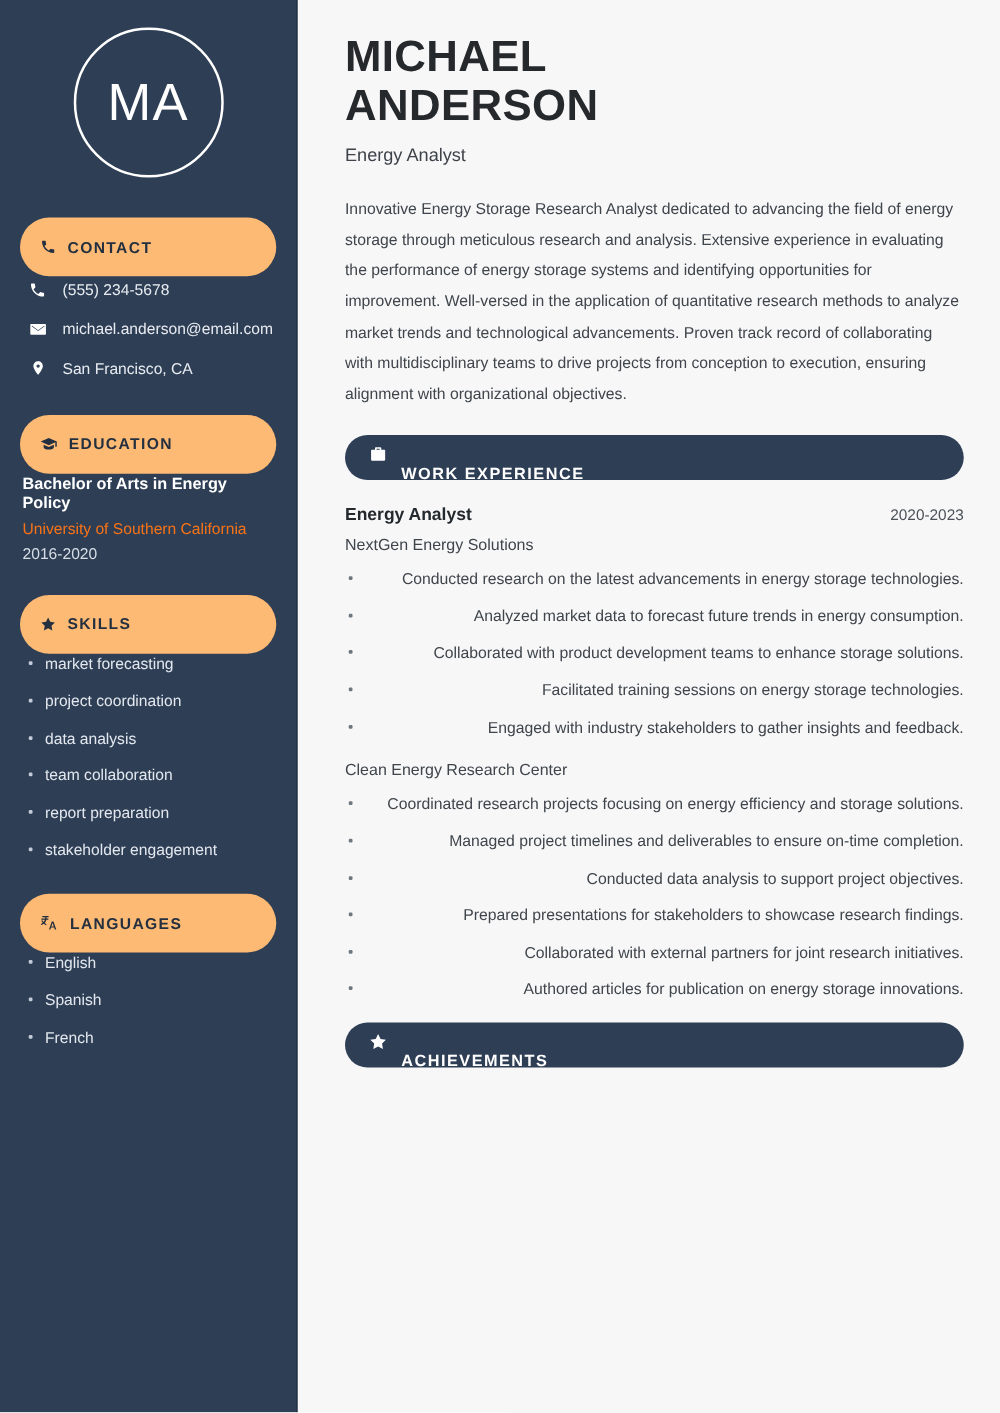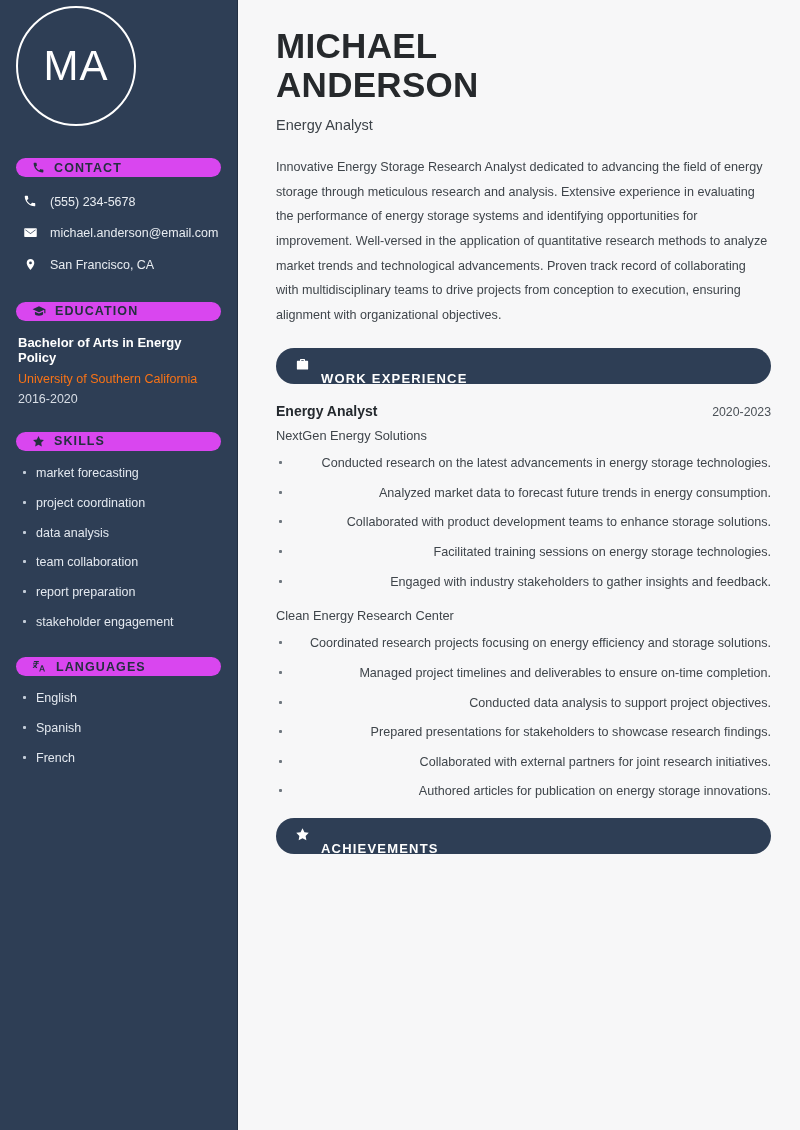--- a/index.html
+++ b/index.html
@@ -25,22 +25,22 @@
     width: 238px;
     flex: 0 0 238px;
     background: #2e3e55;
     border-right: 1px solid #222f42;
     padding: 0 16px;
     position: relative;
   }
 
   .monogram-wrap {
     display: flex;
-    justify-content: flex-start;
-    padding-top: 6px;
+    justify-content: center;
+    padding-top: 22px;
     padding-bottom: 6px;
   }
   .monogram {
     width: 120px;
     height: 120px;
     border-radius: 50%;
     border: 2px solid #ffffff;
     display: flex;
     align-items: center;
     justify-content: center;
@@ -48,41 +48,41 @@
   .monogram span {
     color: #ffffff;
     font-size: 42px;
     font-weight: 400;
     letter-spacing: 1px;
     line-height: 1;
   }
 
   
   .pill {
-    background: #d946ef;
+    background: #fdba74;
     border-radius: 999px;
-    height: 19px;
+    height: 47px;
     display: flex;
     align-items: center;
     gap: 9px;
     padding: 0 16px;
     margin-top: 26px;
-    margin-bottom: 14px;
   }
   .pill-label {
     color: #24303f;
     font-size: 12.5px;
     font-weight: bold;
     letter-spacing: 1.1px;
   }
   .pill svg { display: block; }
 
   
   .contact-row {
     display: flex;
+    align-items: center;
     gap: 12px;
     padding: 3px 0 3px 6px;
     margin-bottom: 9px;
   }
   .contact-row .ic { width: 16px; display: flex; justify-content: center; }
   .contact-text {
     color: #e8ecf1;
     font-size: 12.5px;
     line-height: 1.3;
   }

